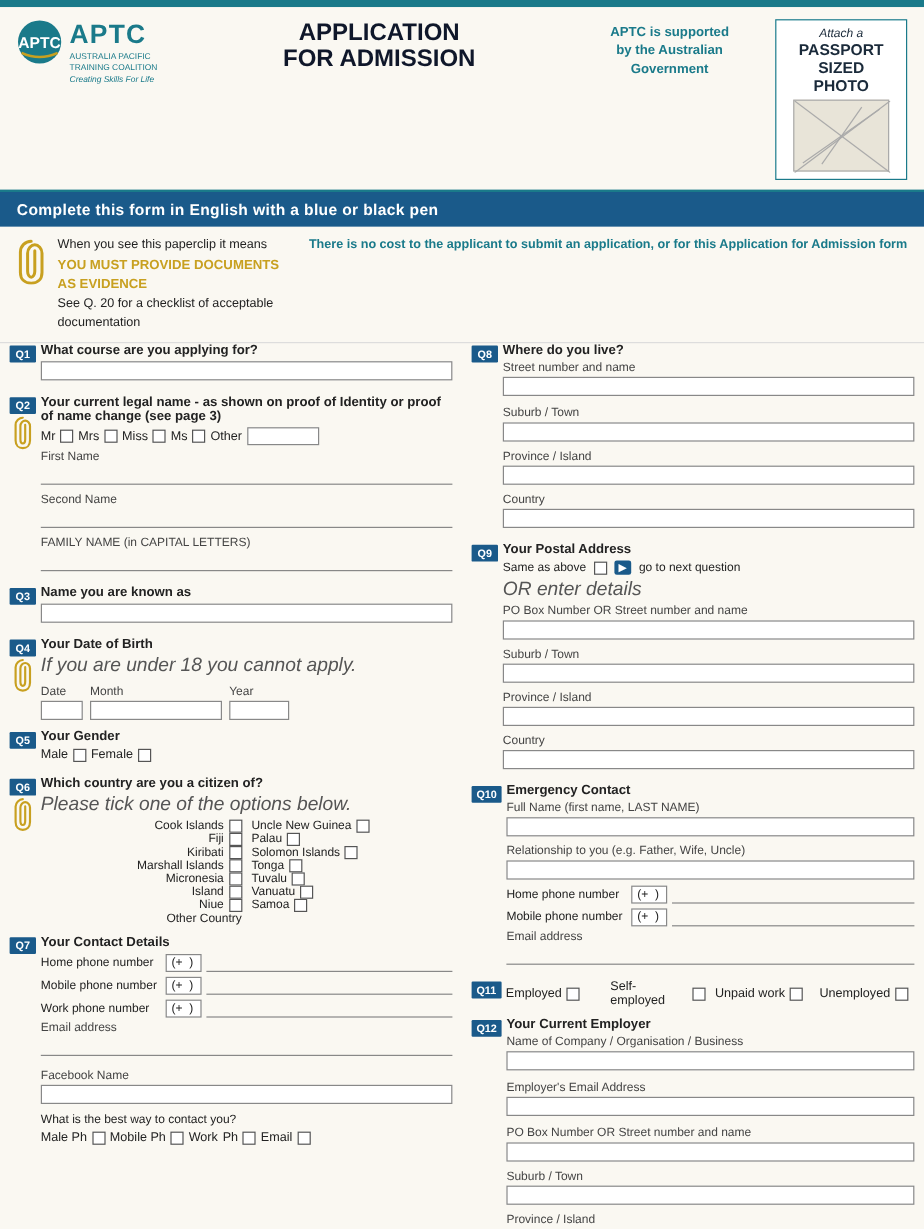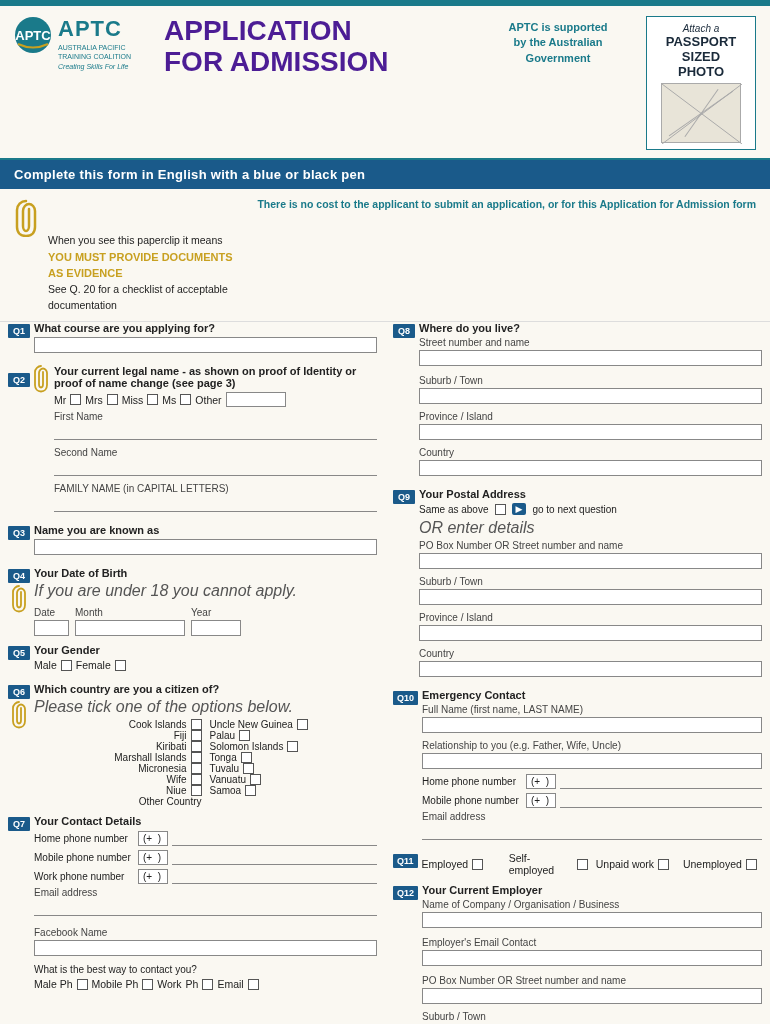--- a/index.html
+++ b/index.html
@@ -63,25 +63,26 @@
       font-size: 7px;
       color: #1a7a8a;
       font-style: italic;
       margin-top: 2px;
     }
     .app-title {
       flex: 1;
       padding: 0 10px;
     }
     .app-title h1 {
-      font-size: 28px;
+      font-size: 20px;
       font-weight: 900;
-      color: #4c1d95;
+      color: #0f172a;
       line-height: 1.1;
       text-transform: uppercase;
+      text-align: center;
     }
     .supported-text {
       min-width: 160px;
       text-align: center;
       font-size: 11px;
       color: #1a7a8a;
       font-weight: bold;
       line-height: 1.4;
       padding-top: 4px;
     }
@@ -155,21 +156,20 @@
     }
     .paperclip-icon {
       font-size: 22px;
       color: #c8a020;
       margin-top: 2px;
     }
     .notice-text {
       flex: 1;
       font-size: 10.5px;
       line-height: 1.5;
-      margin-top: 36px;
     }
     .notice-highlight {
       color: #c8a020;
       font-weight: 900;
       font-size: 11px;
     }
     .notice-right {
       min-width: 210px;
       font-size: 10.5px;
       color: #1a7a8a;
@@ -404,21 +404,21 @@
 
       <div class="q-block">
         <div class="q-num">Q1</div>
         <div class="q-content">
           <div class="q-label">What course are you applying for?</div>
           <input class="form-input-box" type="text" style="">
         </div>
       </div>
 
       <div class="q-block">
-        <div style="display:flex;flex-direction:row;align-items:center;gap:2px;">
+        <div style="display:flex;flex-direction:column;align-items:center;gap:2px;">
           <div class="q-num">Q2</div>
           <svg width="18" height="28" viewBox="0 0 18 28">
             <path d="M9,1 C6,1 3,4 3,7 L3,20 C3,24 5.5,26.5 9,26.5 C12.5,26.5 15,24 15,20 L15,8 C15,5.5 13,3.5 11,3.5 C9,3.5 7,5.5 7,8 L7,19 C7,21 7.8,22.5 9,22.5 C10.2,22.5 11,21 11,19 L11,7" stroke="#c8a020" stroke-width="1.8" fill="none" stroke-linecap="round"></path>
           </svg>
         </div>
         <div class="q-content">
           <div class="q-label"><span class="bold-label">Your current legal name -</span> as shown on proof of Identity or proof of name change (see page 3)</div>
           <div class="checkbox-row">
             <span>Mr</span>
             <div class="small-checkbox"></div>
@@ -515,21 +515,21 @@
               </div>
               <div class="country-item">
                 <span>Marshall Islands</span>
                 <div class="small-checkbox"></div>
               </div>
               <div class="country-item">
                 <span>Micronesia</span>
                 <div class="small-checkbox"></div>
               </div>
               <div class="country-item">
-                <span>Wife</span>
+                <span>Island</span>
                 <div class="small-checkbox"></div>
               </div>
               <div class="country-item">
                 <span>Niue</span>
                 <div class="small-checkbox"></div>
               </div>
               <div class="country-item">
                 <span>Other Country</span>
               </div>
             </div>
@@ -697,21 +697,21 @@
         </div>
       </div>
 
       <div class="q-block">
         <div class="q-num">Q12</div>
         <div class="q-content">
           <div class="q-label">Your Current Employer</div>
           <div class="field-label">Name of Company / Organisation / Business</div>
           <input class="form-input-box" type="text" style="">
           <div style="height:2px;"></div>
-          <div class="field-label">Employer's Email Contact</div>
+          <div class="field-label">Employer's Email Address</div>
           <input class="form-input-box" type="text" style="">
           <div style="height:2px;"></div>
           <div class="field-label">PO Box Number OR Street number and name</div>
           <input class="form-input-box" type="text" style="">
           <div class="field-label">Suburb / Town</div>
           <input class="form-input-box" type="text" style="">
           <div class="field-label">Province / Island</div>
           
           
           

